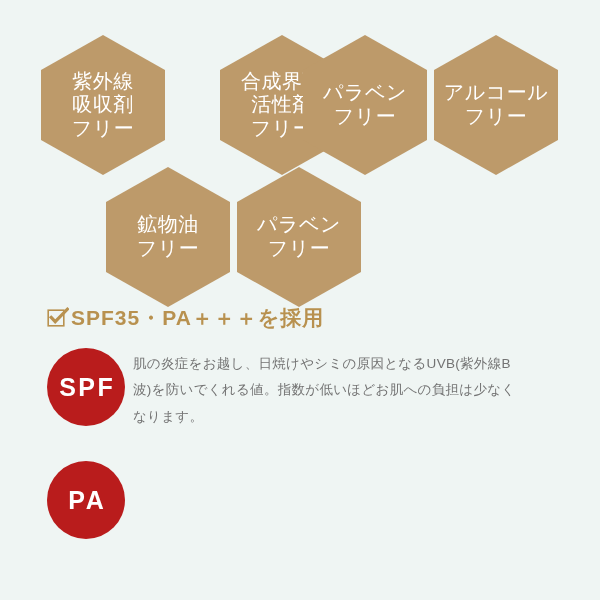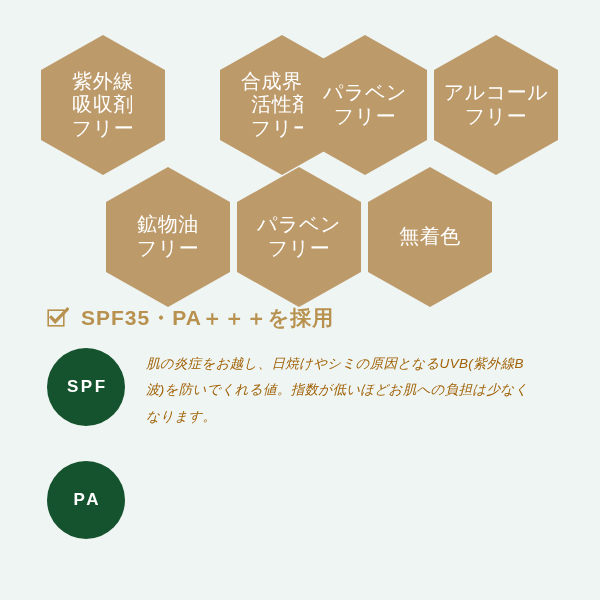--- a/index.html
+++ b/index.html
@@ -65,21 +65,21 @@
   .hex-r2.c1 { left: 237px; }
   .hex-r2.c2 { left: 368px; }
 
   
   .spf-heading {
     position: absolute;
     top: 306px;
     left: 47px;
     display: flex;
     align-items: center;
-    gap: 12px;
+    gap: 2px;
   }
 
   .check-icon {
     width: 22px;
     height: 22px;
     position: relative;
     flex: 0 0 auto;
     display: block;
   }
 
@@ -99,41 +99,40 @@
     display: flex;
     align-items: flex-start;
   }
   .info-row.row-spf { top: 348px; }
   .info-row.row-pa  { top: 461px; }
 
   .badge-circle {
     width: 78px;
     height: 78px;
     border-radius: 50%;
-    background: #14532d;
+    background: #b91c1c;
     flex: 0 0 auto;
     display: flex;
     align-items: center;
     justify-content: center;
     color: #ffffff;
-    font-size: 17px;
+    font-size: 25px;
     font-weight: 700;
     letter-spacing: 2.5px;
     text-indent: 2.5px;
   }
 
   .info-text {
-    margin-left: 21px;
+    margin-left: 8px;
     width: 395px;
-    color: #a16207;
+    color: #737373;
     font-size: 13.5px;
     line-height: 1.95;
     letter-spacing: 0.3px;
     padding-top: 3px;
-    font-style: italic;
   }
 </style>
 </head>
 <body>
 
 <div id="page">
 
   <div class="hex-area">
 
     <div class="hex hex-r1 c0">
@@ -156,23 +155,20 @@
     </div>
 
     <div class="hex hex-r2 c0">
       <span class="hex-label">鉱物油
 フリー</span>
     </div>
     <div class="hex hex-r2 c1">
       <span class="hex-label">パラベン
 フリー</span>
     </div>
-    <div class="hex hex-r2 c2">
-      <span class="hex-label">無着色</span>
-    </div>
 
   </div>
 
   <div class="spf-heading">
     <span class="check-icon">
       <svg width="22" height="22" viewBox="0 0 22 22" xmlns="http://www.w3.org/2000/svg">
         <rect x="1.2" y="4.2" width="15.6" height="15.6" fill="none" stroke="#b8914f" stroke-width="1.6"></rect>
         <path d="M4.2 11.4 L8.2 15.6 L20.4 3.2" fill="none" stroke="#b8914f" stroke-width="3.2" stroke-linecap="square" stroke-linejoin="miter"></path>
       </svg>
     </span>

